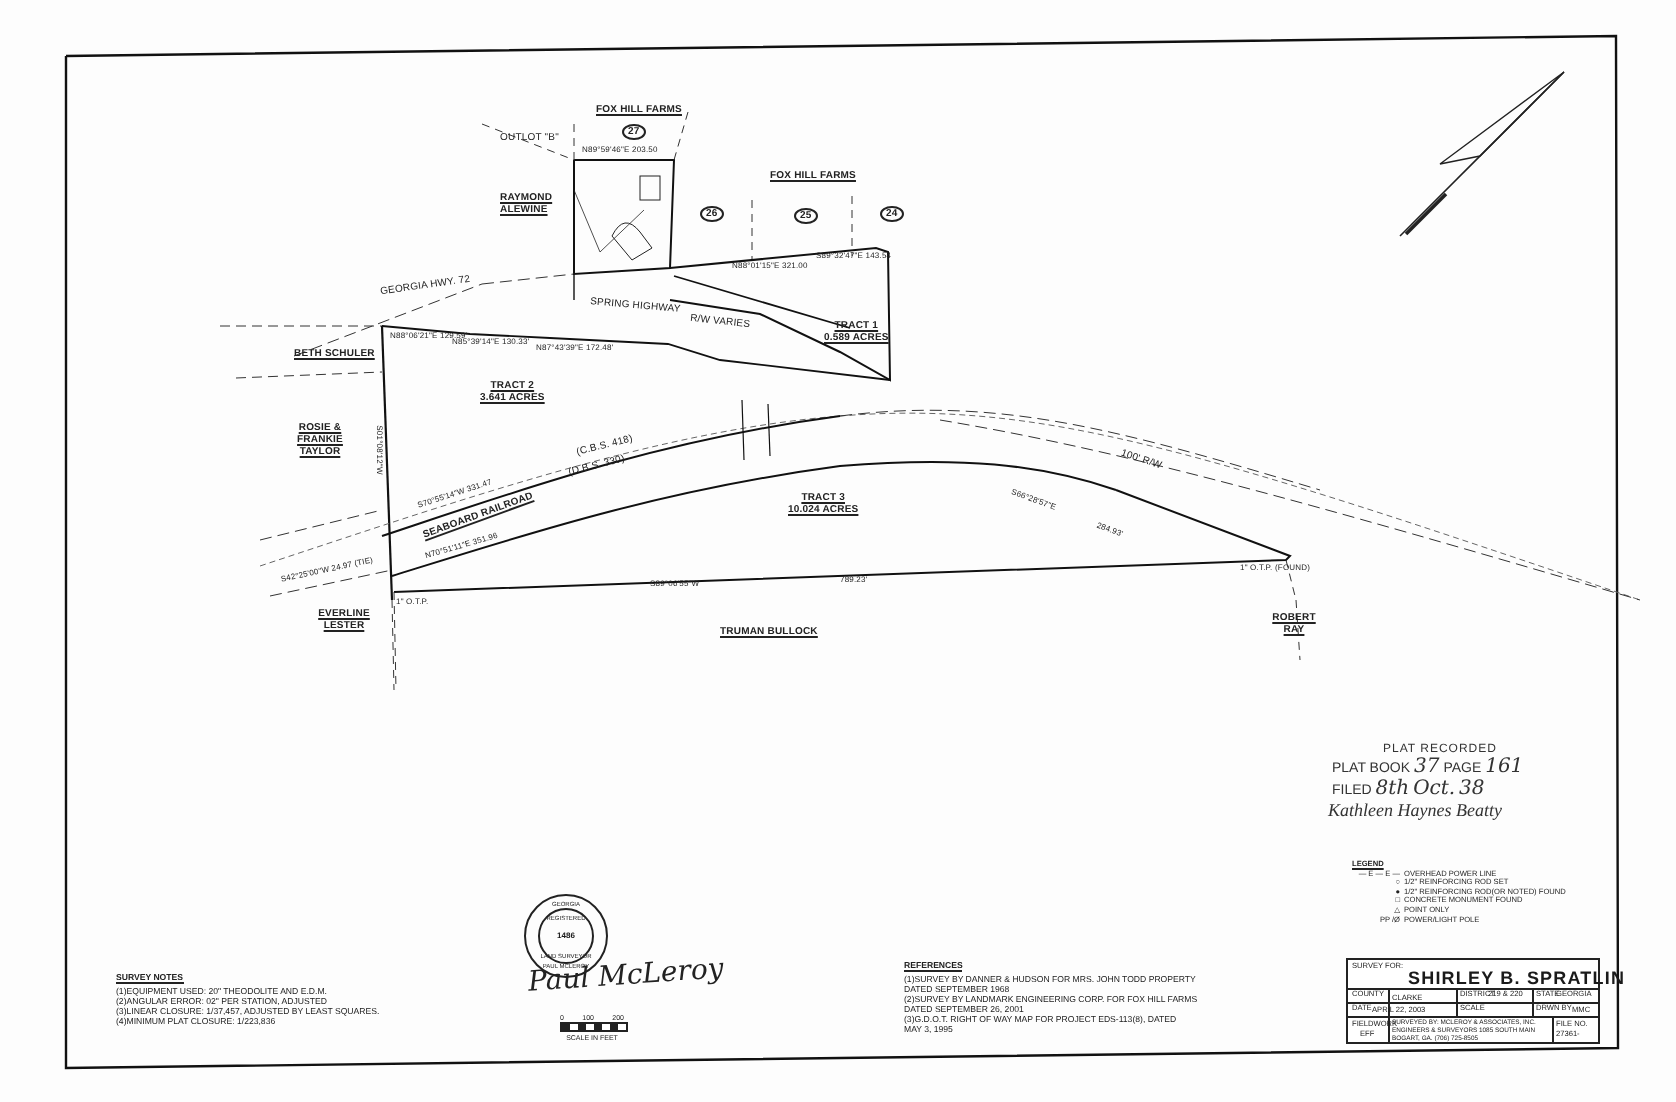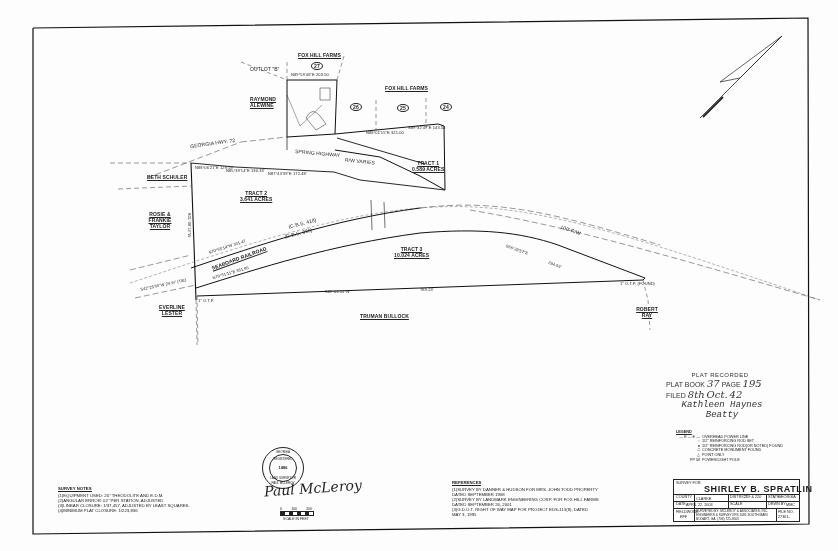--- a/index.html
+++ b/index.html
@@ -9,21 +9,21 @@
   .lbl { position: absolute; font-size: 5px; line-height: 6px; white-space: nowrap; text-transform: uppercase; color: #222; letter-spacing: 0.1px; }
   .lbl.u { text-decoration: underline; font-weight: bold; }
   .lbl.b { font-weight: bold; }
   .notes { position: absolute; font-size: 4.3px; line-height: 5px; color: #222; text-transform: uppercase; }
   .notes .ttl { font-weight: bold; border-bottom: 0.8px solid #222; margin-bottom: 1px; display: inline-block; }
   .notes div { white-space: nowrap; }
   .recorded { position: absolute; left: 660px; top: 372px; width: 120px; color: #333; }
   .recorded .line1 { font-size: 6px; text-align: center; letter-spacing: 0.5px; }
   .recorded .line2 { font-size: 7px; margin-left: 6px; }
   .recorded .hand { font-family: "DejaVu Serif", serif; font-style: italic; font-size: 10px; }
-  .recorded .line3 { font-family: Liberation Mono, monospace; font-style: italic; font-size: 9px; margin-left: 4px; text-align: center; }
+  .recorded .line3 { font-family: Liberation Serif, serif; font-style: italic; font-size: 9px; margin-left: 4px; }
   .legend { position: absolute; left: 676px; top: 430px; font-size: 3.8px; line-height: 4.6px; text-transform: uppercase; color: #222; }
   .legend .ttl { font-weight: bold; text-decoration: underline; }
   .legend .row { display: flex; }
   .legend .sym { width: 24px; text-align: right; padding-right: 2px; }
   .tb { position: absolute; left: 673px; top: 479px; width: 125px; height: 41px; border: 1px solid #222; background: #fff; font-size: 3.8px; text-transform: uppercase; }
   .tb .r { position: absolute; left: 0; right: 0; border-bottom: 0.7px solid #222; }
   .tb .c { position: absolute; top: 0; bottom: 0; border-right: 0.7px solid #222; }
   .tb .t { position: absolute; white-space: nowrap; }
   .tb .owner { font-size: 9px; font-weight: bold; letter-spacing: 0.6px; }
   .seal { position: absolute; left: 262px; top: 447px; width: 40px; height: 40px; border: 1.2px solid #222; border-radius: 50%; }
@@ -143,27 +143,27 @@
   <div class="lbl" style="left:140px;top:282px;font-size:4px;transform:rotate(-12deg);">S42°25'00"W 24.97 (TIE)</div>
   <div class="lbl" style="left:198px;top:298px;font-size:4px;">1" O.T.P.</div>
   <div class="lbl" style="left:620px;top:281px;font-size:4px;">1" O.T.P. (FOUND)</div>
 
   <div class="recorded">
     <div class="line1">PLAT RECORDED</div>
     <div class="line2">
       <span>PLAT BOOK</span>
       <span class="hand">37</span>
       <span>PAGE</span>
-      <span class="hand">195</span>
+      <span class="hand">161</span>
     </div>
     <div class="line2">
       <span>FILED</span>
       <span class="hand">8th</span>
       <span class="hand">Oct.</span>
-      <span class="hand">42</span>
+      <span class="hand">38</span>
     </div>
     <div class="line3">Kathleen Haynes Beatty</div>
   </div>
 
   <div class="legend">
     <div class="ttl">LEGEND</div>
     <div class="row">
         <span class="sym">— E — E —</span>
         <span>OVERHEAD POWER LINE</span>
       </div>

